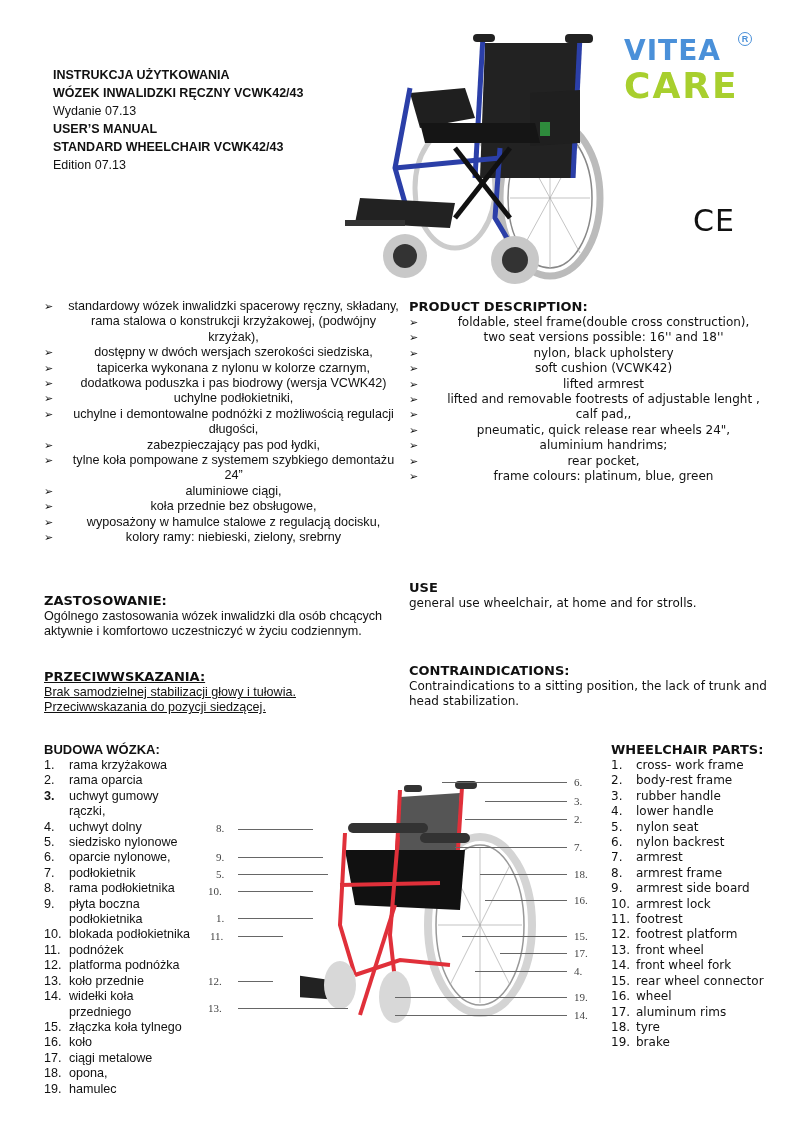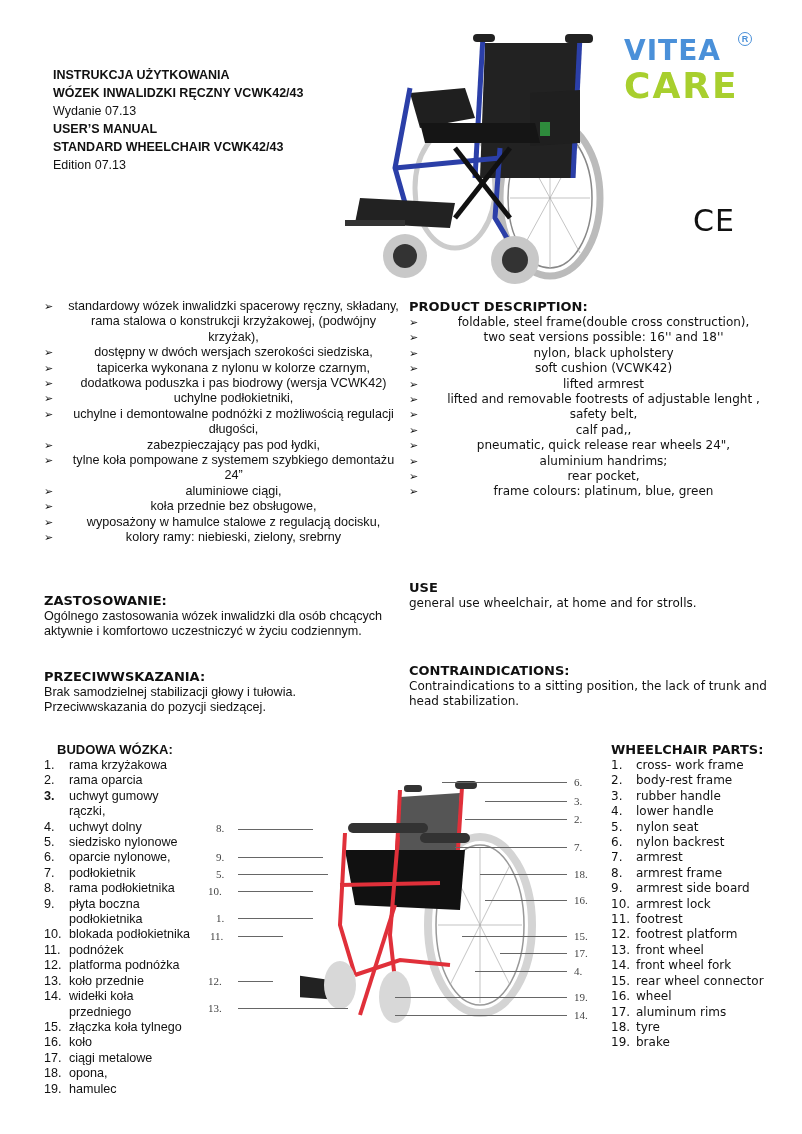--- a/index.html
+++ b/index.html
@@ -6,21 +6,21 @@
   body { width:802px; height:1134px; position:relative; overflow:hidden; color:#111; font-family:"Liberation Sans", sans-serif; }
   .abs { position:absolute; }
   .hdr { left:53px; top:66px; font-size:12.5px; line-height:18px; }
   .hdr .b { font-weight:bold; }
   .logo { left:624px; top:34px; width:140px; }
   .logo .l1 { font-family:"DejaVu Sans", sans-serif; font-weight:bold; font-size:28px; letter-spacing:1px; color:#4a90d9; line-height:34px; }
   .logo .l2 { font-family:"DejaVu Sans", sans-serif; font-weight:bold; font-size:36px; letter-spacing:2px; color:#a8cf2e; line-height:36px; }
   .logo .reg { position:absolute; left:114px; top:-2px; width:12px; height:12px; border:1.5px solid #4a90d9; border-radius:50%; color:#4a90d9; font-size:9px; line-height:12px; text-align:center; font-weight:bold; }
   .ce { left:693px; top:203px; font-family:"DejaVu Sans", sans-serif; font-size:30px; letter-spacing:1px; }
   .sec-title { font-weight:bold; font-size:13px; line-height:16px; font-family:"DejaVu Sans", sans-serif; }
-  .sec-title.lib { font-family:"Liberation Sans", sans-serif;margin-left:13px; }
+  .sec-title.lib { font-family:"Liberation Sans", sans-serif; }
   ul.bul { list-style:none; margin:0; padding:0; font-size:12.6px; line-height:15.4px; }
   ul.bul li { position:relative; padding-left:24px;text-align:center; }
   ul.bul li::before { content:"\27A2"; position:absolute; left:0; top:0; font-size:11px; }
   .en ul.bul { font-family:"DejaVu Sans", sans-serif; font-size:12px; }
   .para { font-size:12.6px; line-height:15.4px; }
   .para.en { font-family:"DejaVu Sans", sans-serif; font-size:12px; }
   ol.parts { list-style:none; margin:0; padding:0; font-size:12.6px; line-height:15.4px; }
   ol.parts li { position:relative; padding-left:25px; }
   ol.parts li .n { position:absolute; left:0; top:0; }
   ol.parts.en { font-family:"DejaVu Sans", sans-serif; font-size:12px; }
@@ -112,40 +112,39 @@
 
 <div class="abs en" style="left:409px;top:299px;width:365px;">
   <div class="sec-title">PRODUCT DESCRIPTION:</div>
   <ul class="bul">
     <li>foldable, steel frame(double cross construction),</li>
     <li>two seat versions possible: 16'' and 18''</li>
     <li>nylon, black upholstery</li>
     <li>soft cushion (VCWK42)</li>
     <li>lifted armrest</li>
     <li>lifted and removable footrests of adjustable lenght ,</li>
-    <li>safety belt,</li>
     <li>calf pad,,</li>
     <li>pneumatic, quick release rear wheels 24",</li>
     <li>aluminium handrims;</li>
     <li>rear pocket,</li>
     <li>frame colours: platinum, blue, green</li>
   </ul>
 </div>
 
 <div class="abs" style="left:44px;top:593px;width:355px;">
   <div class="sec-title">ZASTOSOWANIE:</div>
   <div class="para">Ogólnego zastosowania wózek inwalidzki dla osób chcących aktywnie i komfortowo uczestniczyć w życiu codziennym.</div>
 </div>
 
 <div class="abs" style="left:409px;top:580px;width:365px;">
   <div class="sec-title">USE</div>
   <div class="para en">general use wheelchair, at home and for strolls.</div>
 </div>
 
-<div class="abs" style="left:44px;top:669px;width:355px;">
+<div class="abs" style="left:44px;top:669px;width:355px;text-decoration:underline;">
   <div class="sec-title">PRZECIWWSKAZANIA:</div>
   <div class="para">Brak samodzielnej stabilizacji głowy i tułowia. Przeciwwskazania do pozycji siedzącej.</div>
 </div>
 
 <div class="abs" style="left:409px;top:663px;width:365px;">
   <div class="sec-title">CONTRAINDICATIONS:</div>
   <div class="para en">Contraindications to a sitting position, the lack of trunk and head stabilization.</div>
 </div>
 
 <div class="abs" style="left:44px;top:742px;width:150px;">

